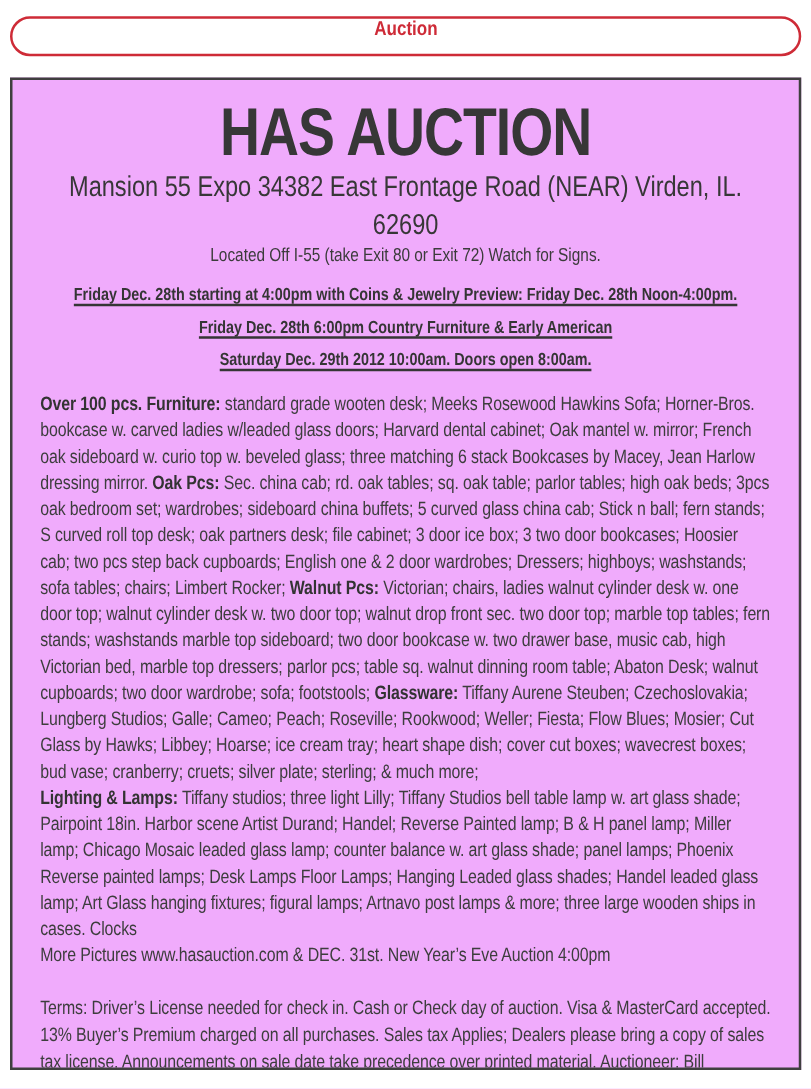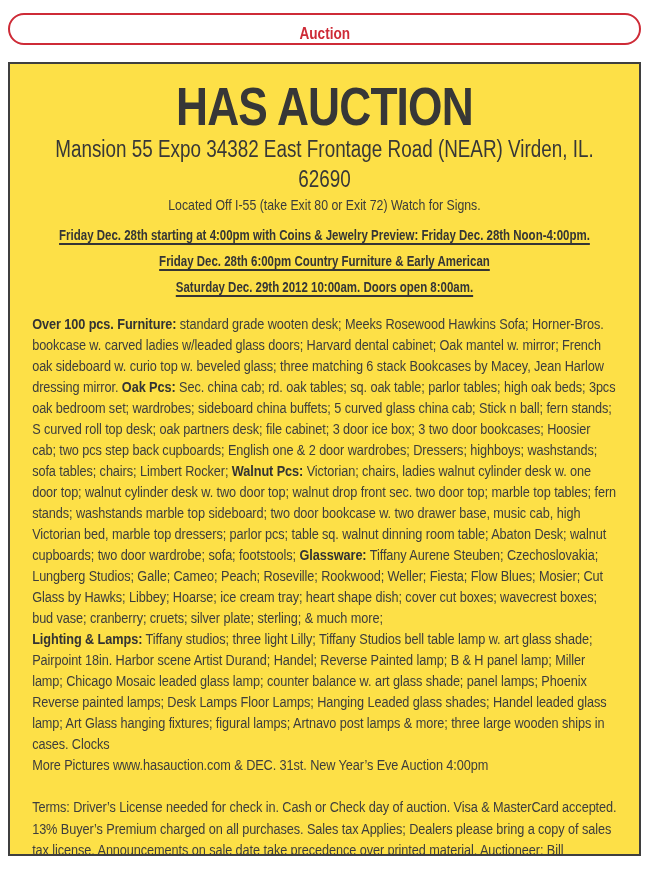--- a/index.html
+++ b/index.html
@@ -10,36 +10,36 @@
     position:relative;
     font-family:"Liberation Sans","DejaVu Sans",sans-serif;
     color:#3b3b3b;
     -webkit-font-smoothing:antialiased;
   }
   .banner{
     margin:13px 8px 0 8px;
     height:28px;
     border:2px solid #ce2b37;
     border-radius:16px;
-    display:flex;align-items:flex-end;justify-content:center;
+    display:flex;align-items:flex-start;justify-content:center;
   }
   .banner-label{
     color:#ce2b37;
     font-weight:bold;
     font-size:16px;
     display:inline-block;
     transform:scaleX(0.85);
     transform-origin:center;
   }
   .flyer-box{
     margin:17px 8px 0 8px;
     border:2px solid #3f3f3f;
     height:790px;
     overflow:hidden;
-    background:#fde047;
+    background:#f0abfc;
   }
   
   .condense{
     width:767px;
     transform:scaleX(0.82);
     transform-origin:top left;
     padding:12px 27px 0 27px;
     box-sizing:border-box;
   }
   .flyer-title{

